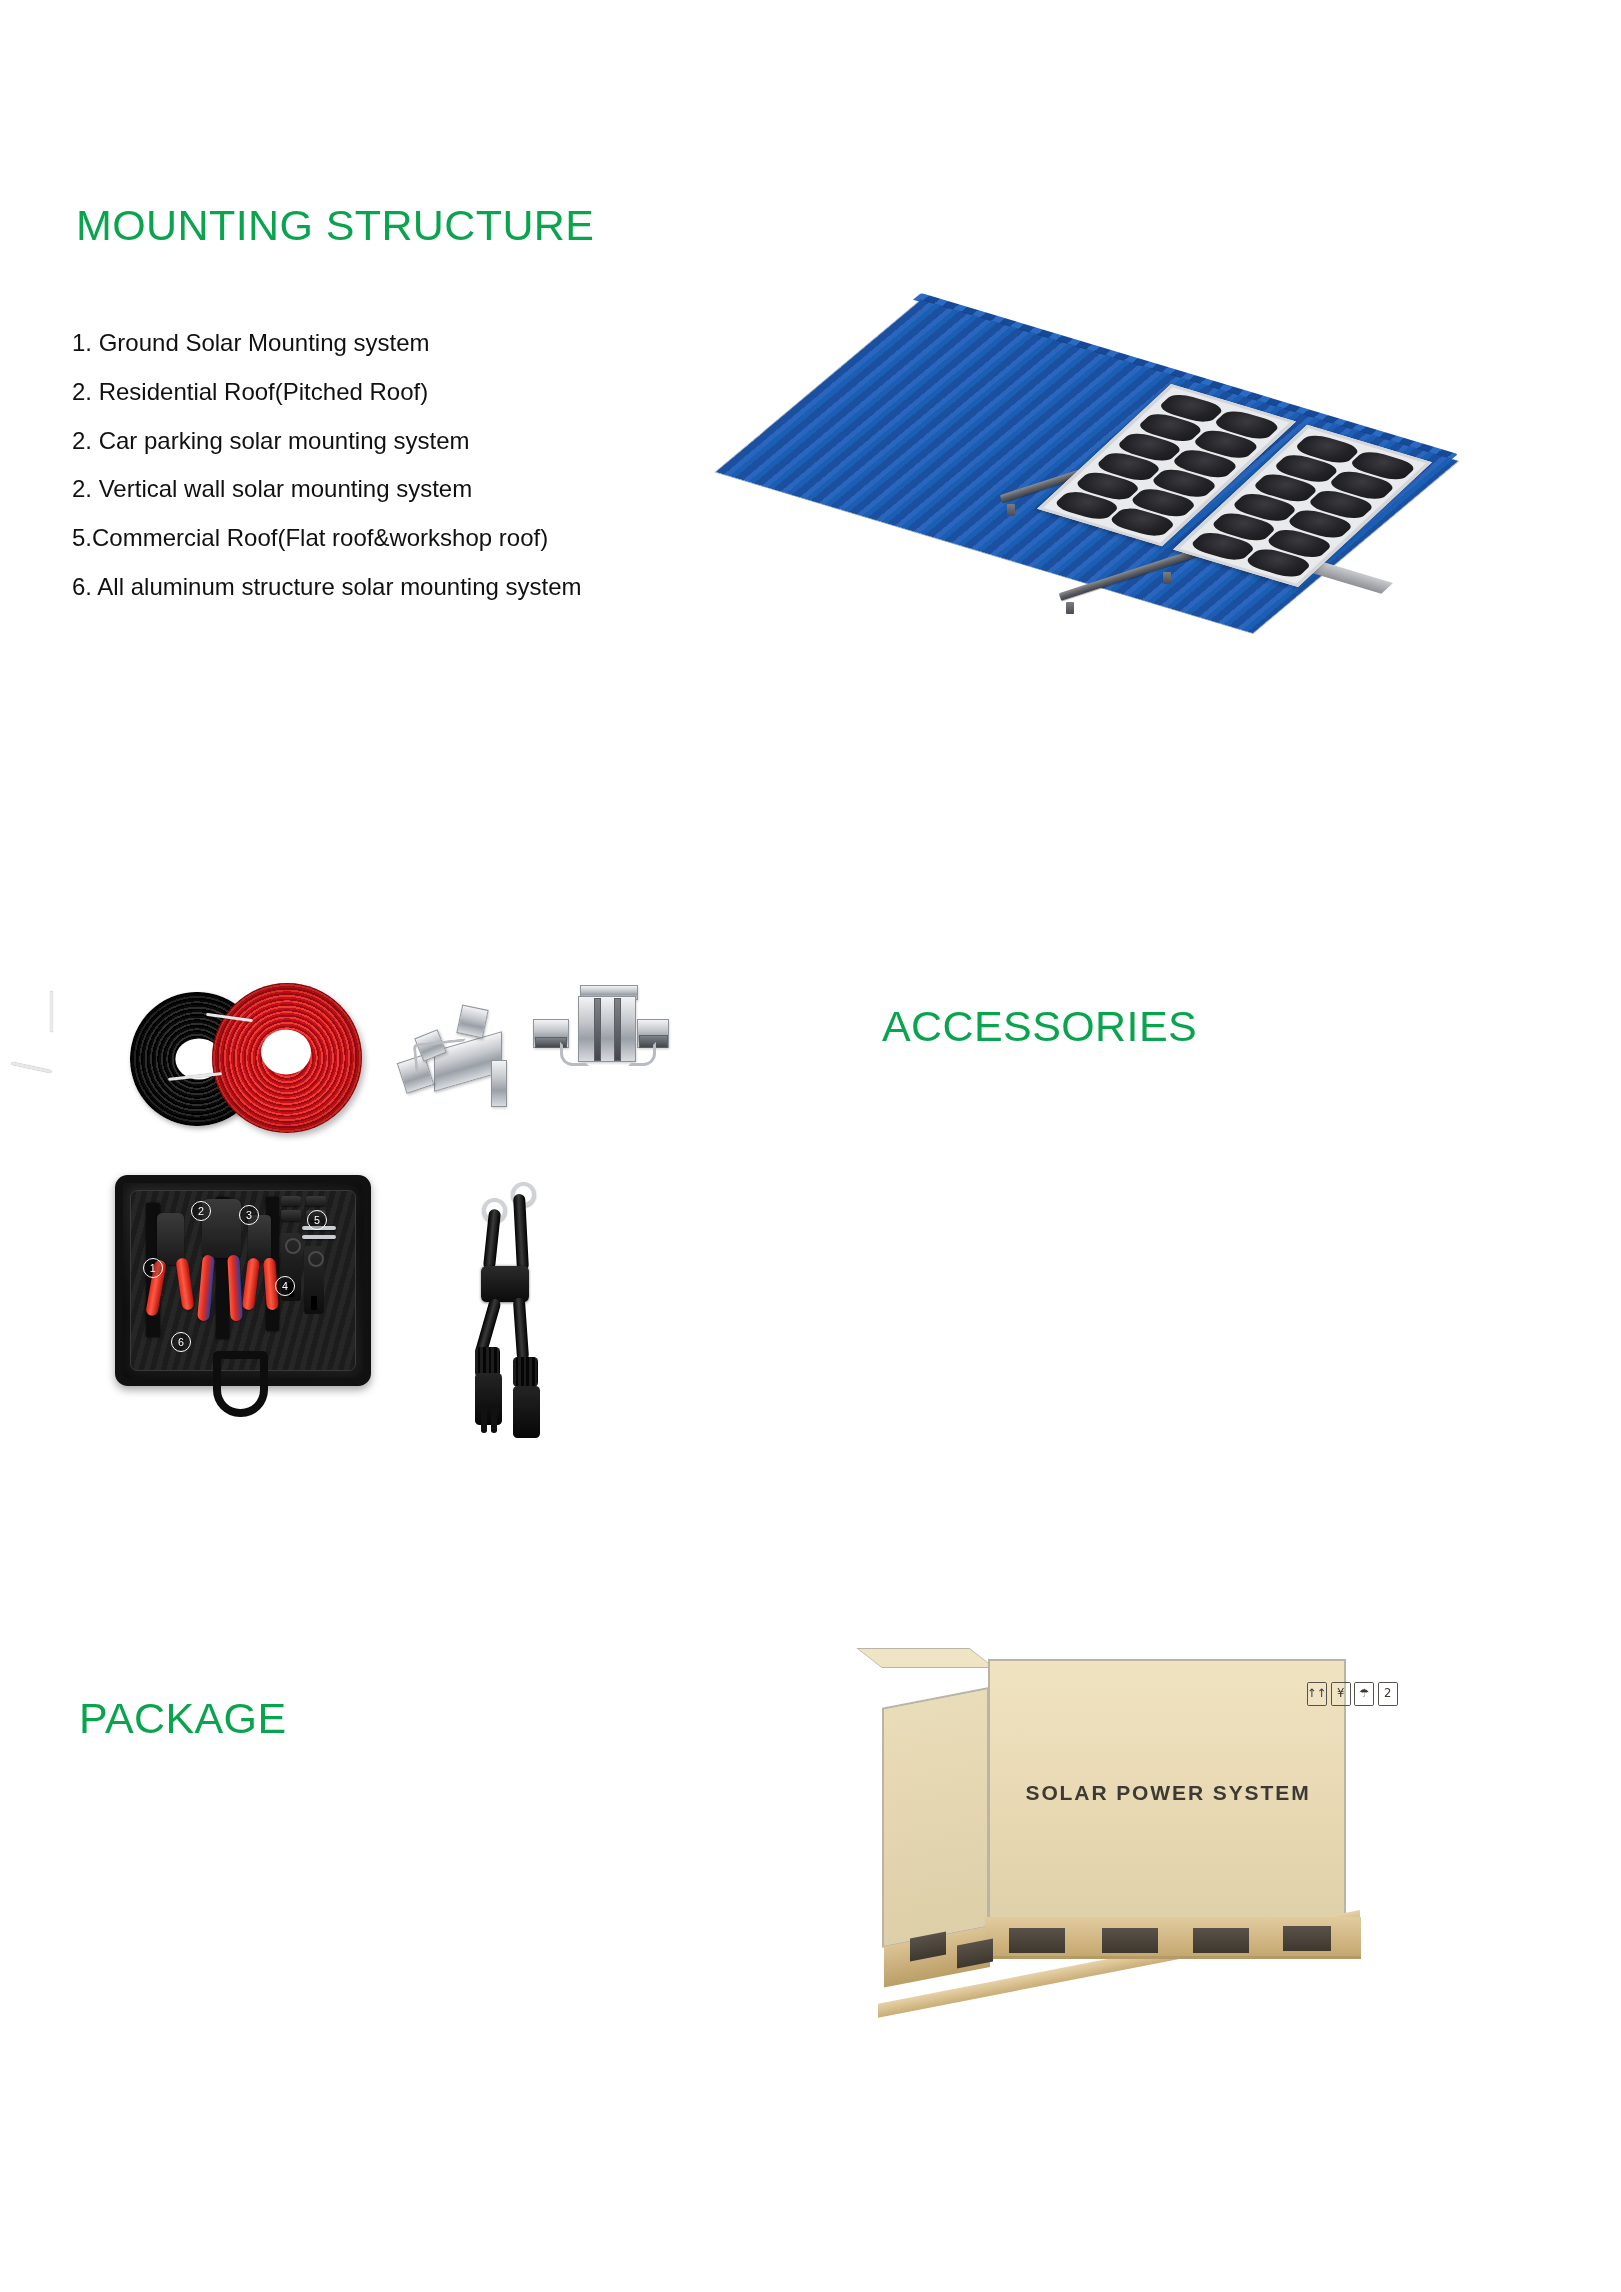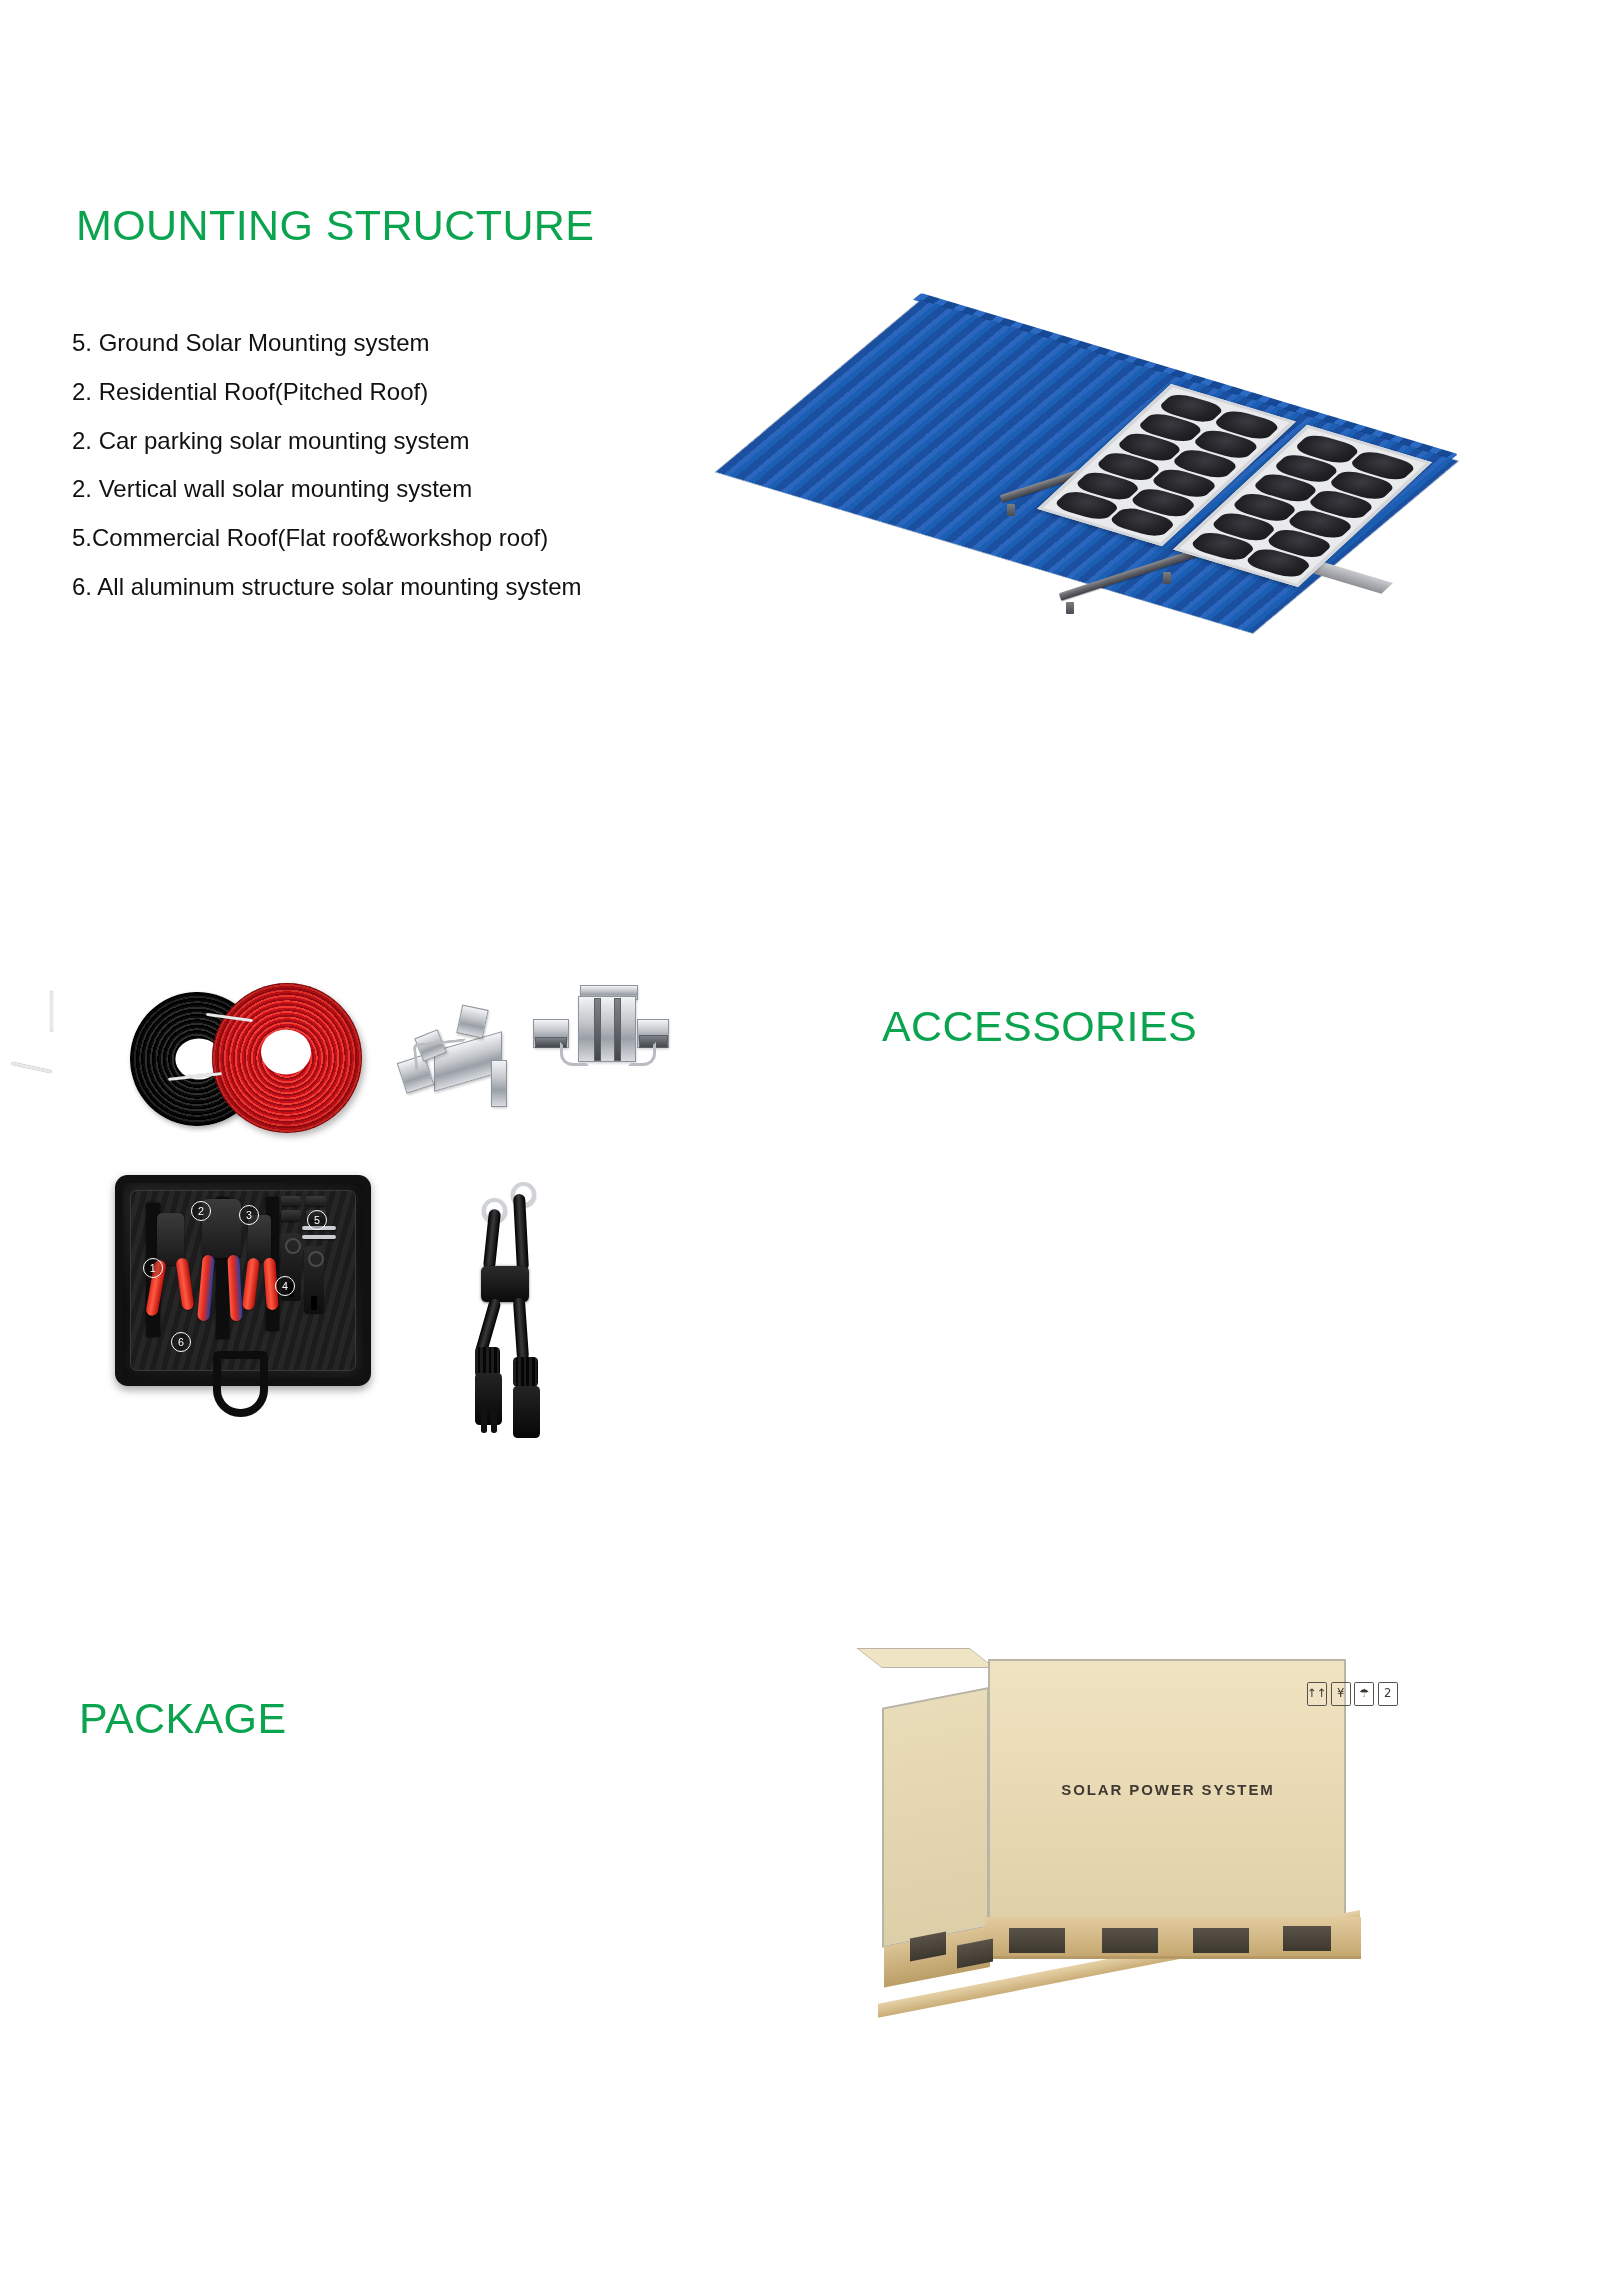--- a/index.html
+++ b/index.html
@@ -345,21 +345,21 @@
     position:absolute; left: 9px; top: 0px;
     width: 111px; height: 18px;
     background: #efe4c4;
     border: 1.8px solid #b9b4a6;
     transform: skewX(52deg);
     transform-origin: 0 100%;
   }
   .crate-label {
     position:absolute; left: 143px; top: 133px;
     width: 304px;
-    font-size: 15px;
+    font-size: 21px;
     font-weight: bold;
     letter-spacing: 1.9px;
     color: #3e3a33;
     text-align: center;
     white-space: nowrap;
   }
   .crate-icons {
     position:absolute; left: 434px; top: 34px;
     display: flex; gap: 3.6px;
   }
@@ -405,21 +405,21 @@
   }
 </style>
 </head>
 <body>
 
 <div class="page">
 
   <div class="section-heading" id="mount-heading">MOUNTING STRUCTURE</div>
 
   <div class="bullet-list" id="mount-list">
-    <div class="li">5. Ground Solar Mounting system</div>
+    <div class="li">1. Ground Solar Mounting system</div>
     <div class="li">2. Residential Roof(Pitched Roof)</div>
     <div class="li">2. Car parking solar mounting system</div>
     <div class="li">2. Vertical wall solar mounting system</div>
     <div class="li">5.Commercial Roof(Flat roof&amp;workshop roof)</div>
     <div class="li">6. All aluminum structure solar mounting system</div>
   </div>
 
   <div class="roof-figure">
     <div class="roof-stage">
       <div class="roof-scallop"></div>

